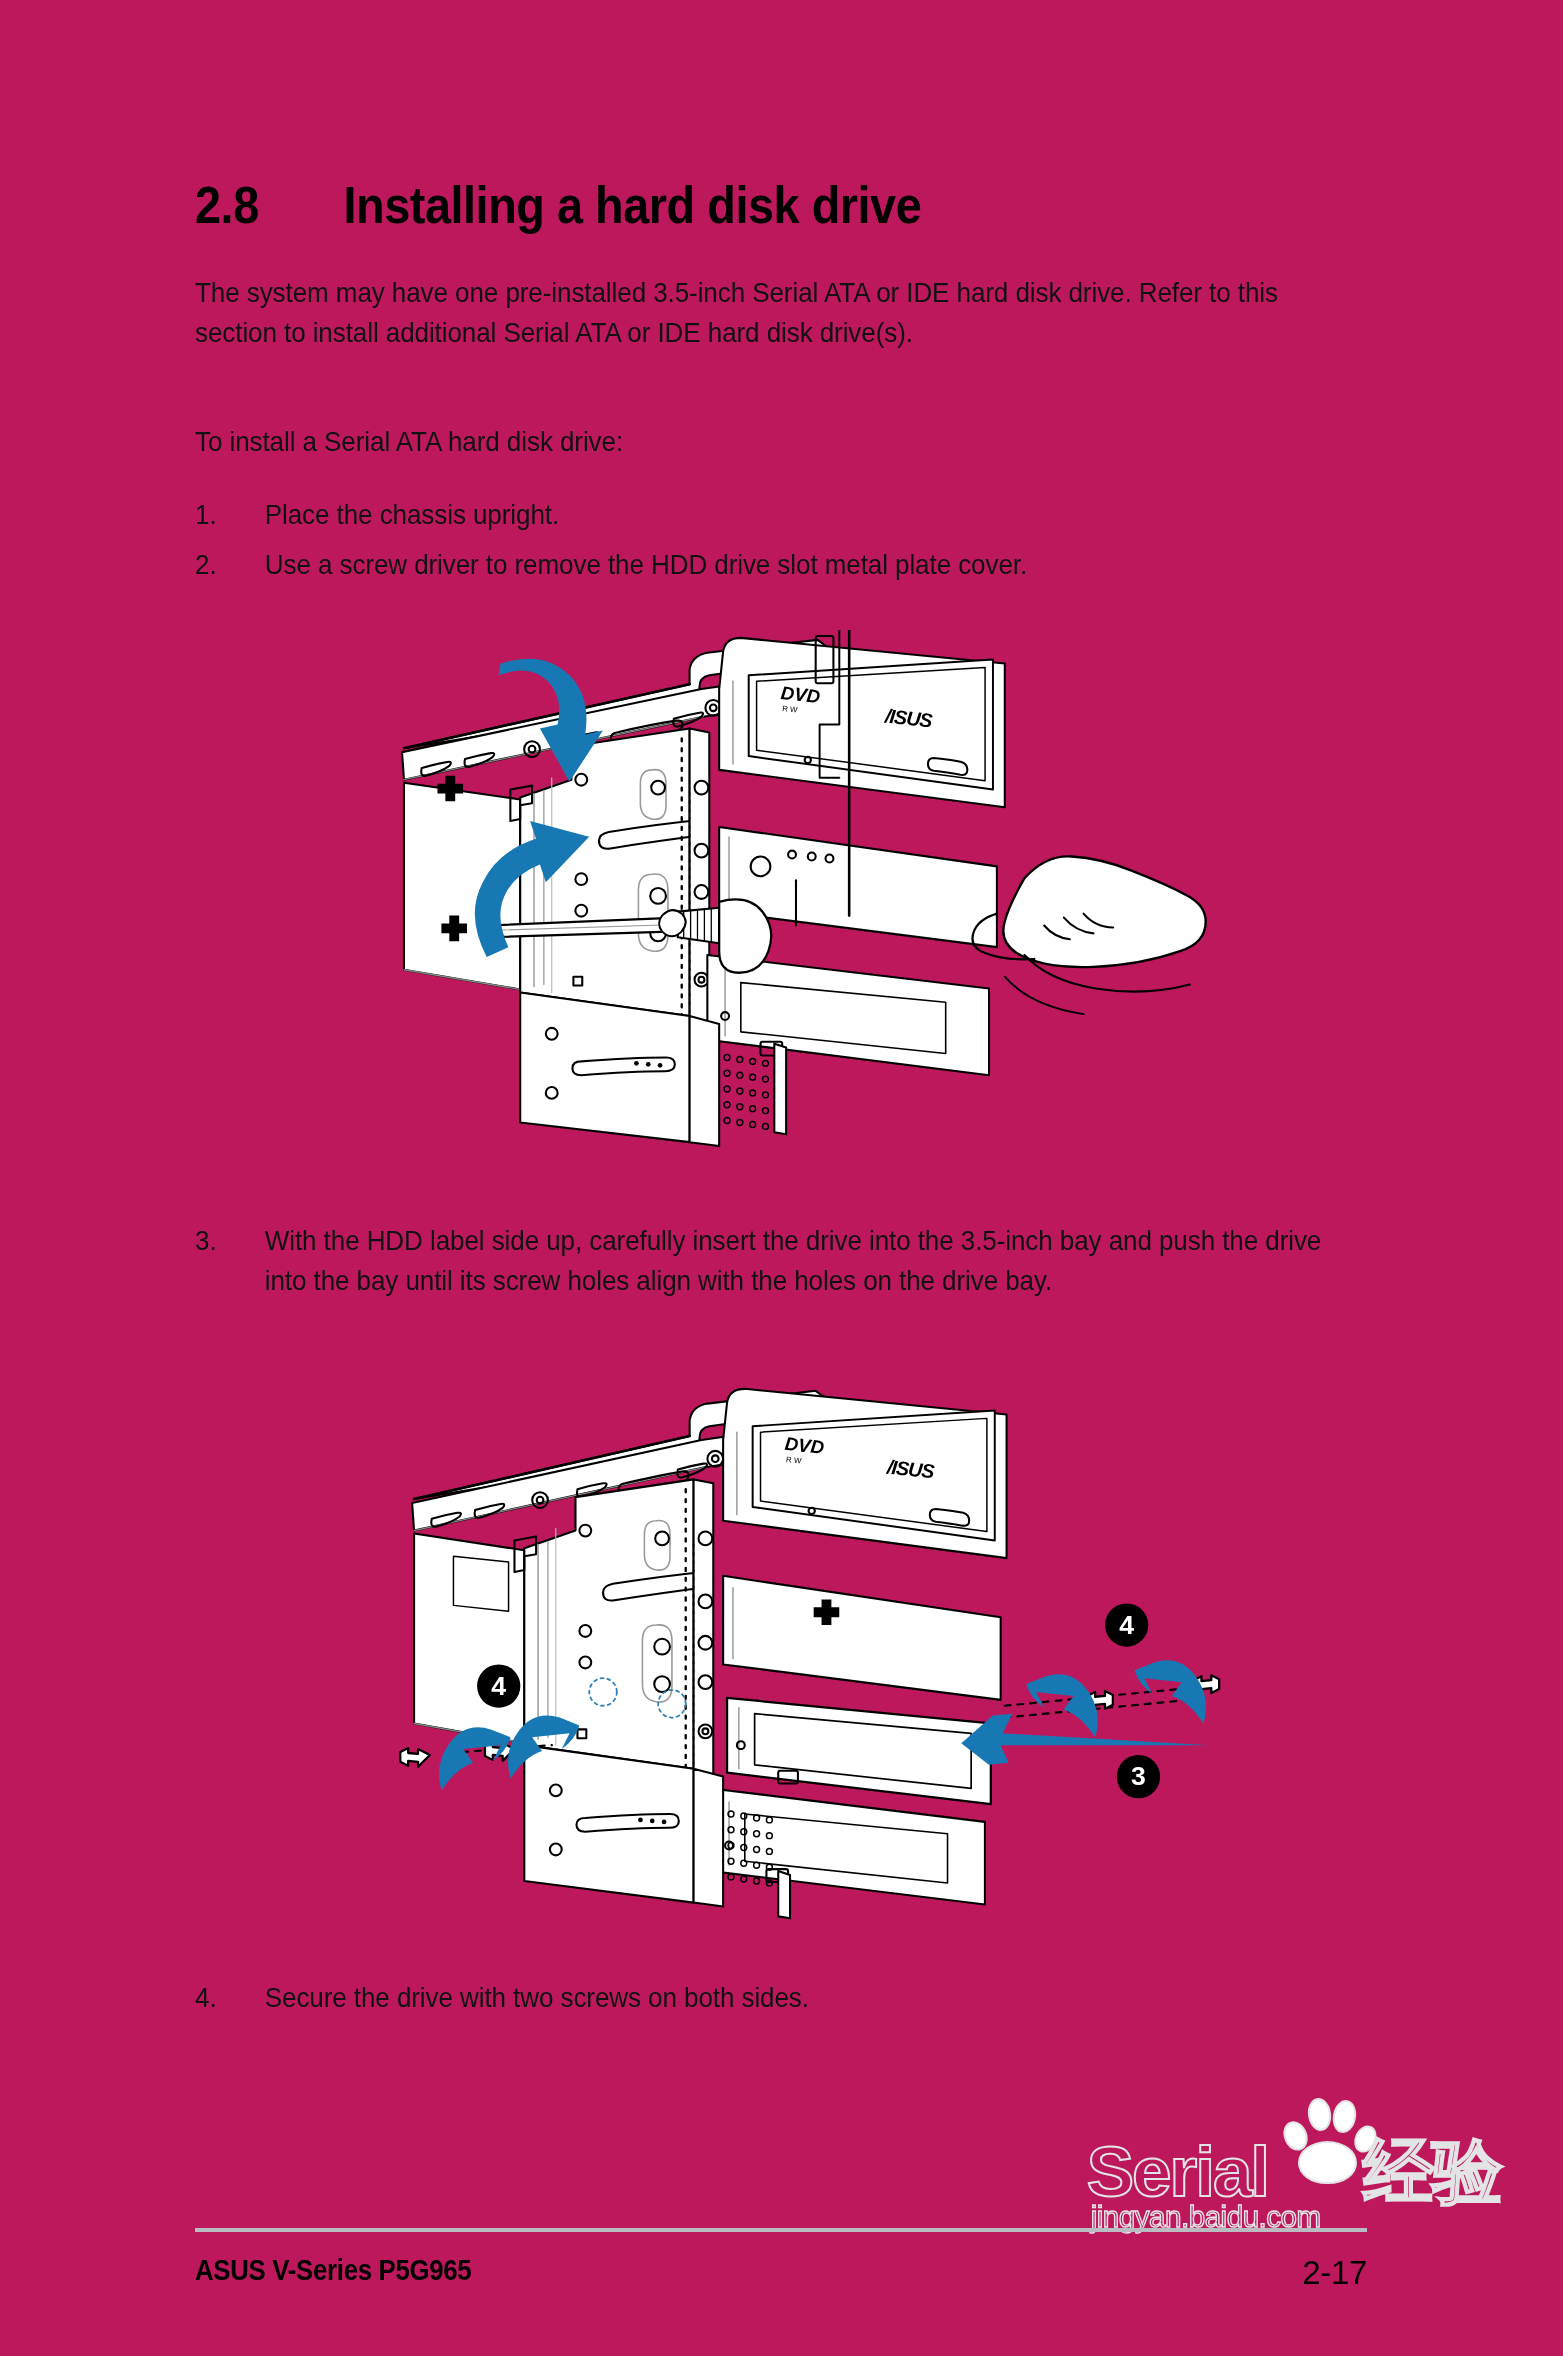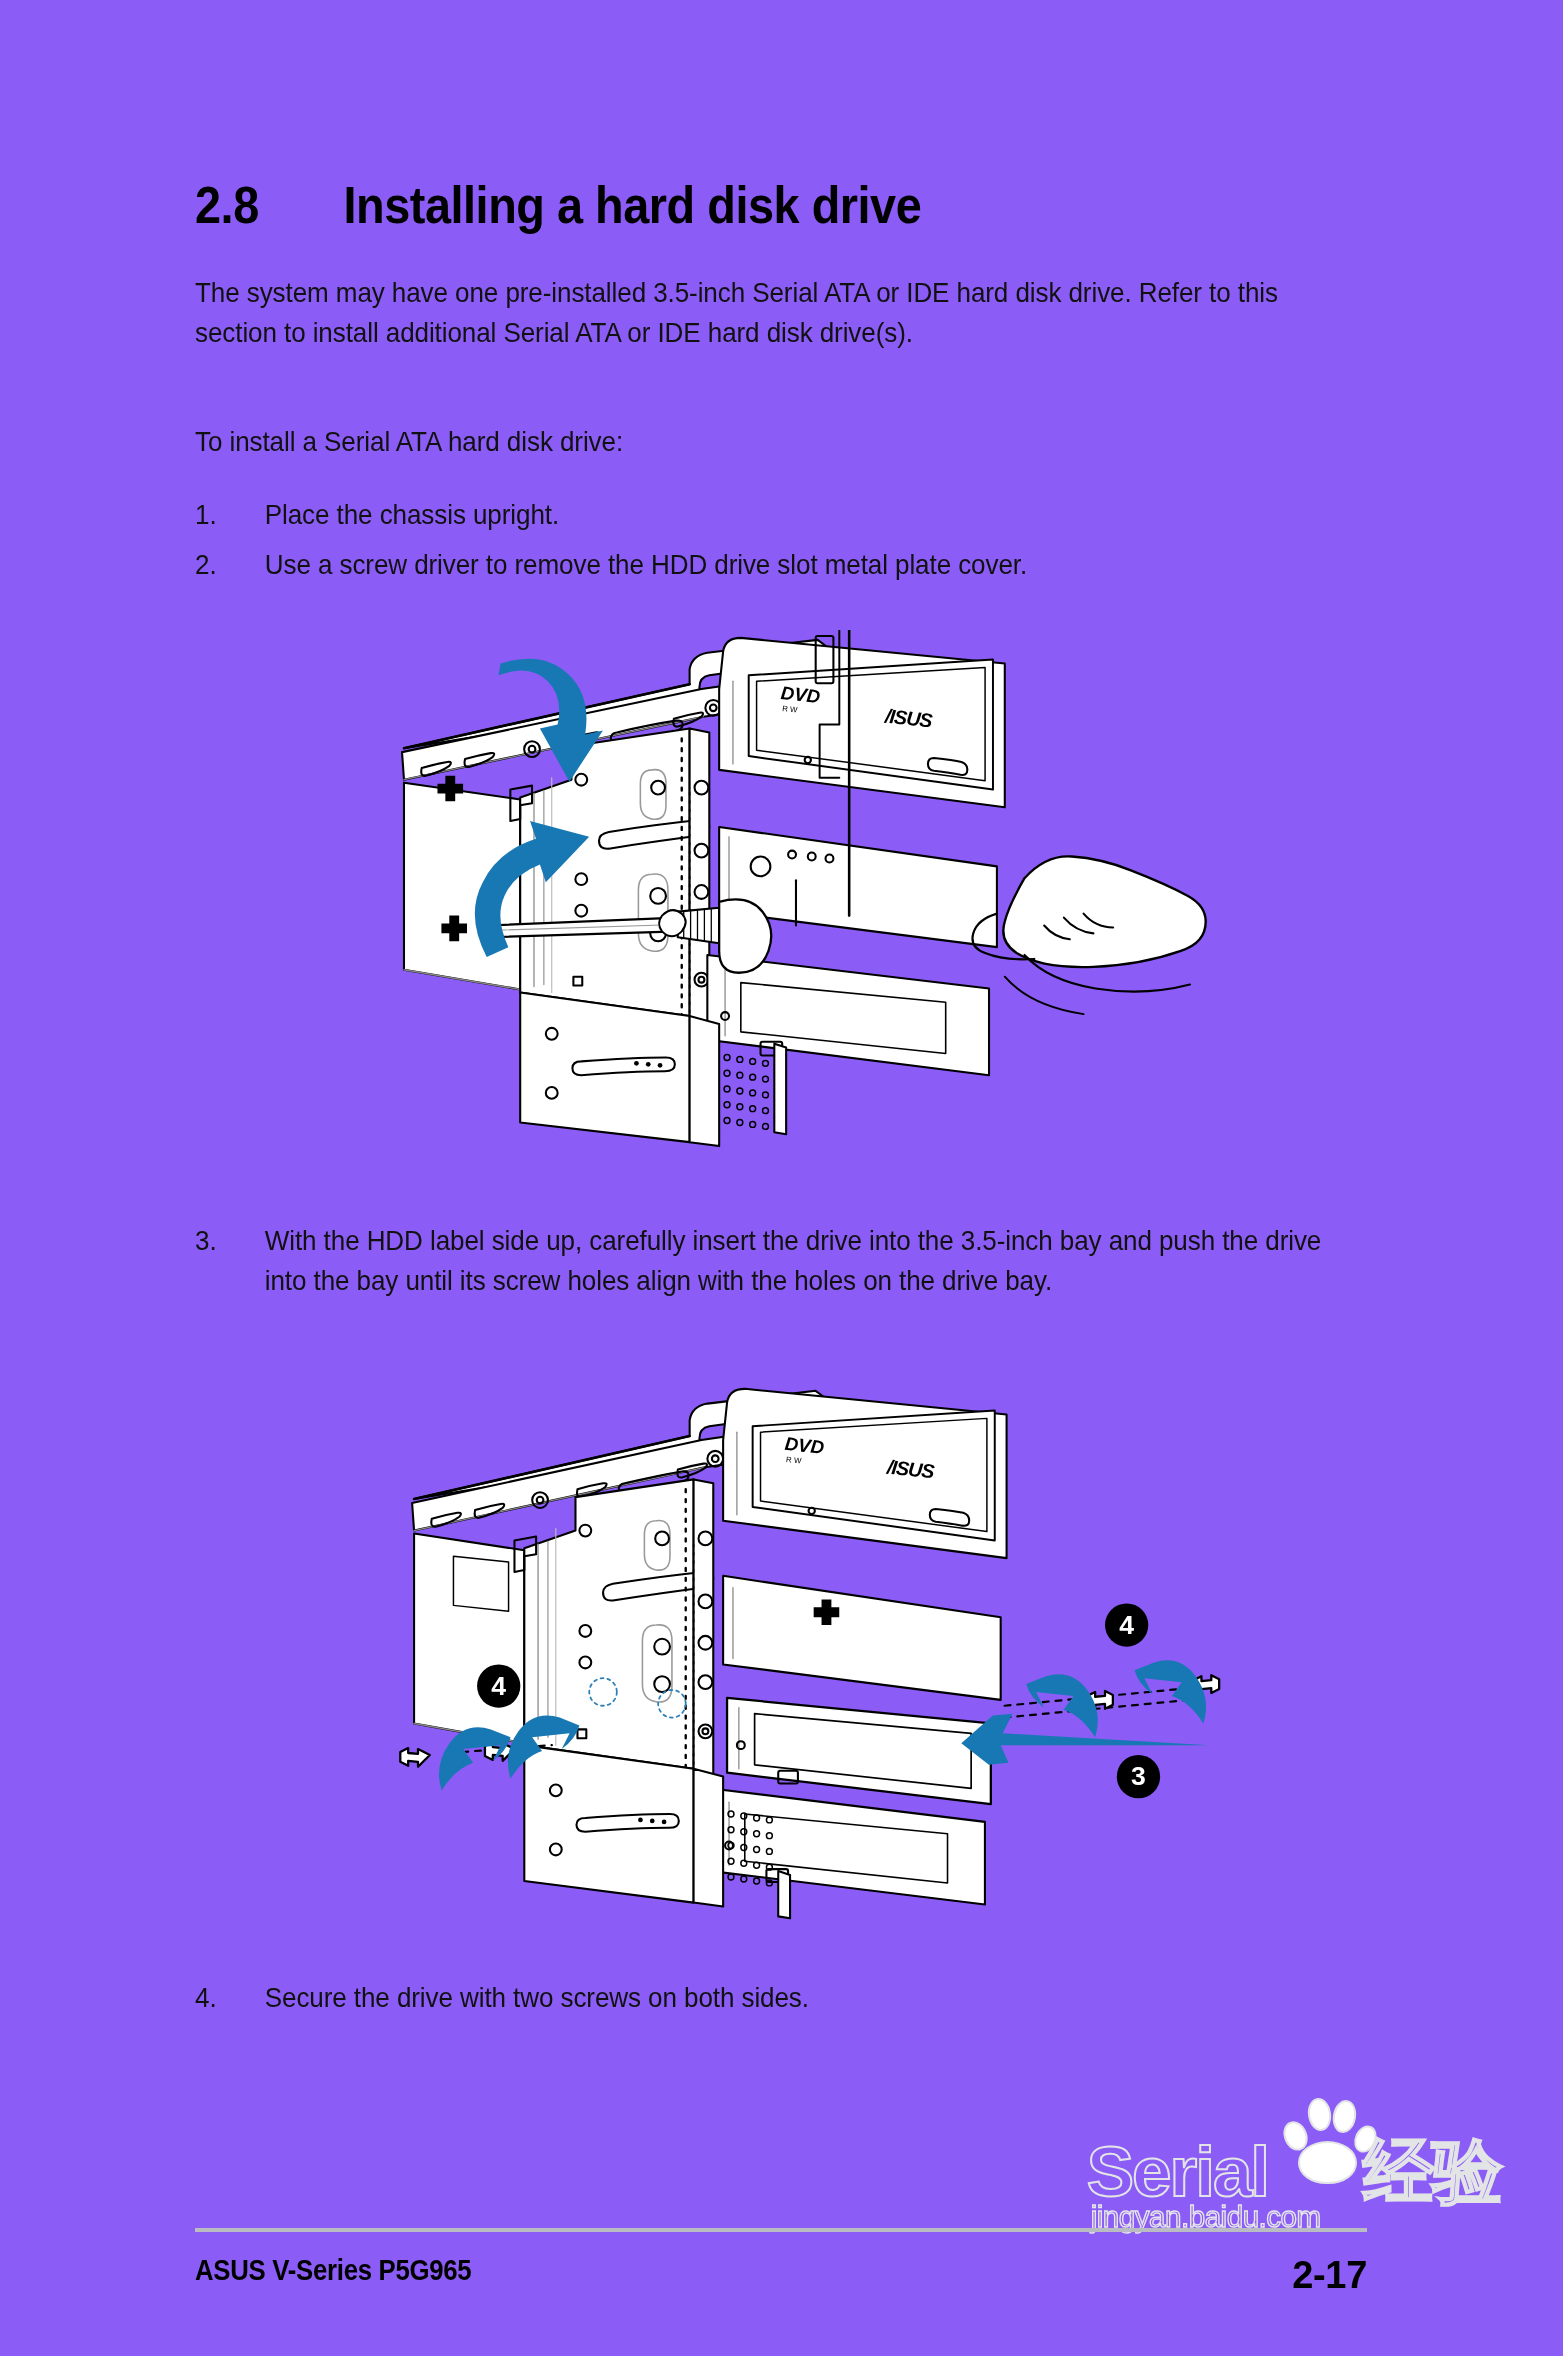--- a/index.html
+++ b/index.html
@@ -8,21 +8,21 @@
     width: 1563px;
     height: 2356px;
     position: relative;
     font-family: "Liberation Sans", sans-serif;
     color: #000000;
     overflow: hidden;
   }
   .page {
     position: absolute;
     inset: 0;
-    background: #8b5cf6;
+    background: #be185d;
   }
 
   
   .heading {
     position: absolute;
     left: 195px;
     top: 175px;
     width: 1182px;
     display: flex;
     align-items: baseline;
@@ -89,22 +89,22 @@
     font-weight: bold;
     letter-spacing: -0.3px;
     transform: scaleX(0.9);
     transform-origin: left top;
     white-space: nowrap;
   }
   .footer-right {
     position: absolute;
     right: 196px;
     top: 2254px;
-    font-size: 38px;
-    font-weight: bold;
+    font-size: 33px;
+    font-weight: normal;
     letter-spacing: -0.3px;
     white-space: nowrap;
   }
 
   
   .watermark {
     position: absolute;
     left: 1069px;
     top: 2074px;
     width: 414px;

